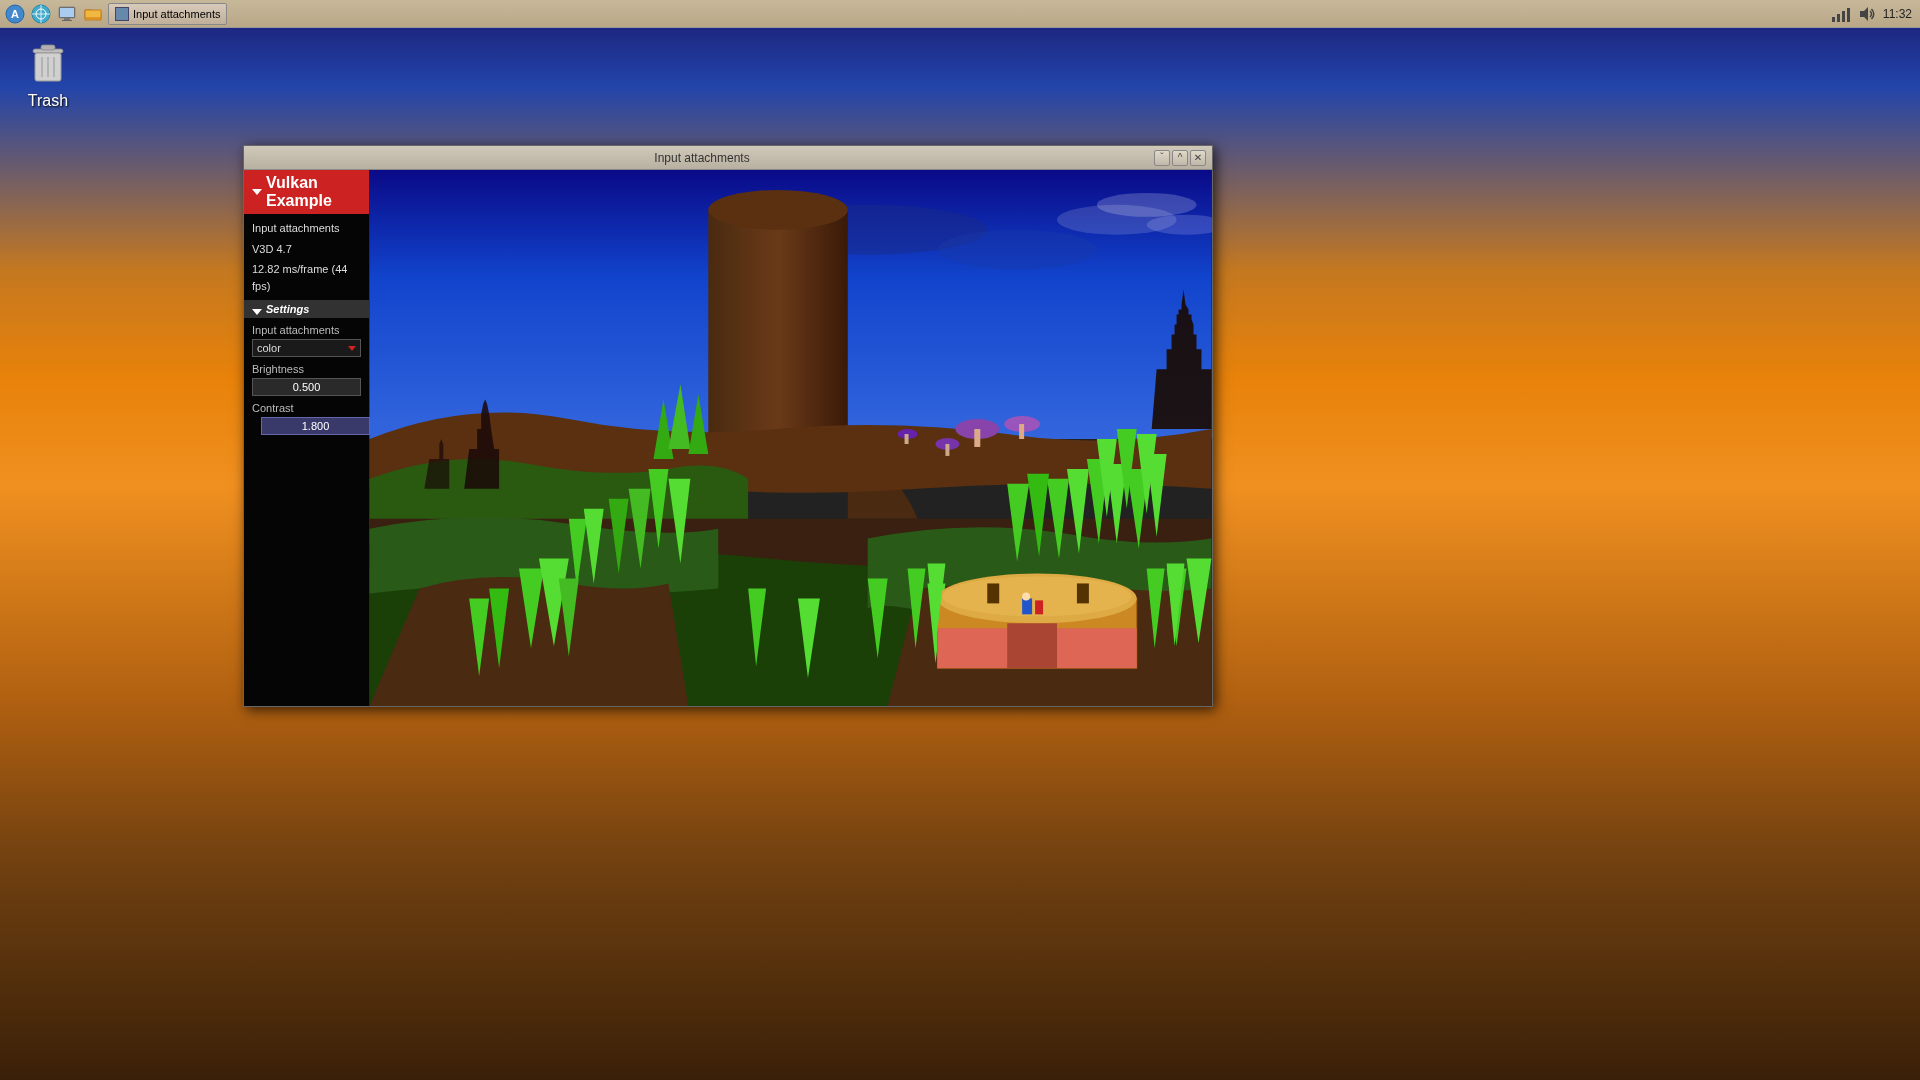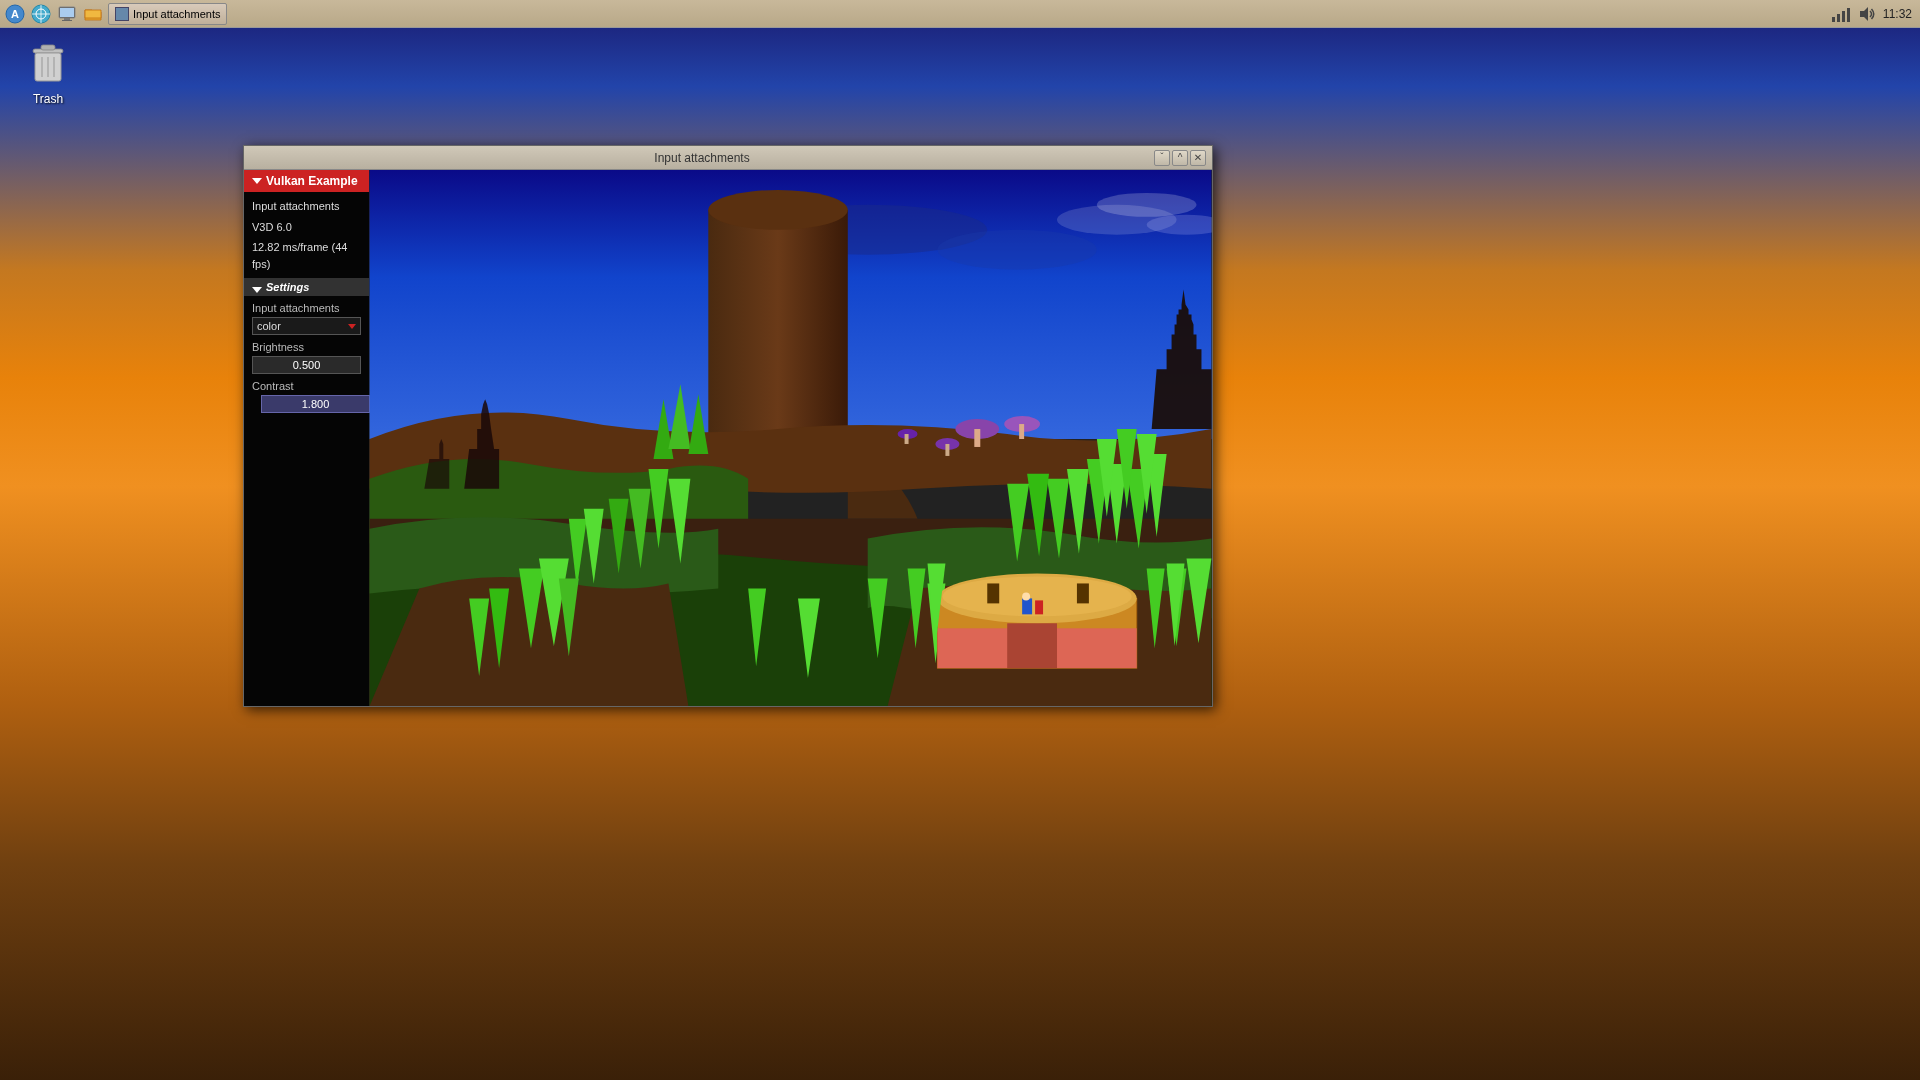--- a/index.html
+++ b/index.html
@@ -117,21 +117,21 @@
     .desktop-icon-img {
       width: 48px;
       height: 48px;
       display: flex;
       align-items: center;
       justify-content: center;
     }
 
     .desktop-icon-label {
       color: white;
-      font-size: 12px;
+      font-size: 16px;
       text-shadow: 1px 1px 2px black;
       text-align: center;
     }
 
     
     #app-window {
       position: absolute;
       top: 145px;
       left: 243px;
       width: 970px;
@@ -192,21 +192,21 @@
       padding-bottom: 8px;
     }
 
     .panel-header {
       background: #cc2222;
       padding: 4px 8px;
       display: flex;
       align-items: center;
       gap: 4px;
       font-weight: bold;
-      font-size: 12px;
+      font-size: 16px;
       margin-bottom: 4px;
     }
 
     .panel-triangle {
       width: 0;
       height: 0;
       border-left: 5px solid transparent;
       border-right: 5px solid transparent;
       border-top: 6px solid white;
       display: inline-block;
@@ -382,21 +382,21 @@
   </div>
 
   <div id="window-content">
 
     <div id="left-panel">
       <div class="panel-header">
         <span class="panel-triangle"></span>
         <span>Vulkan Example</span>
       </div>
       <div class="panel-row">Input attachments</div>
-      <div class="panel-row">V3D 6.0</div>
+      <div class="panel-row">V3D 4.7</div>
       <div class="panel-row">12.82 ms/frame (44 fps)</div>
 
       <div class="section-header">
         <span class="panel-triangle"></span>
         <span class="section-label">Settings</span>
       </div>
 
       <div class="field-label">Input attachments</div>
       <div class="dropdown-control">
         <span style="font-size:11px;color:#ddd;">color</span>

